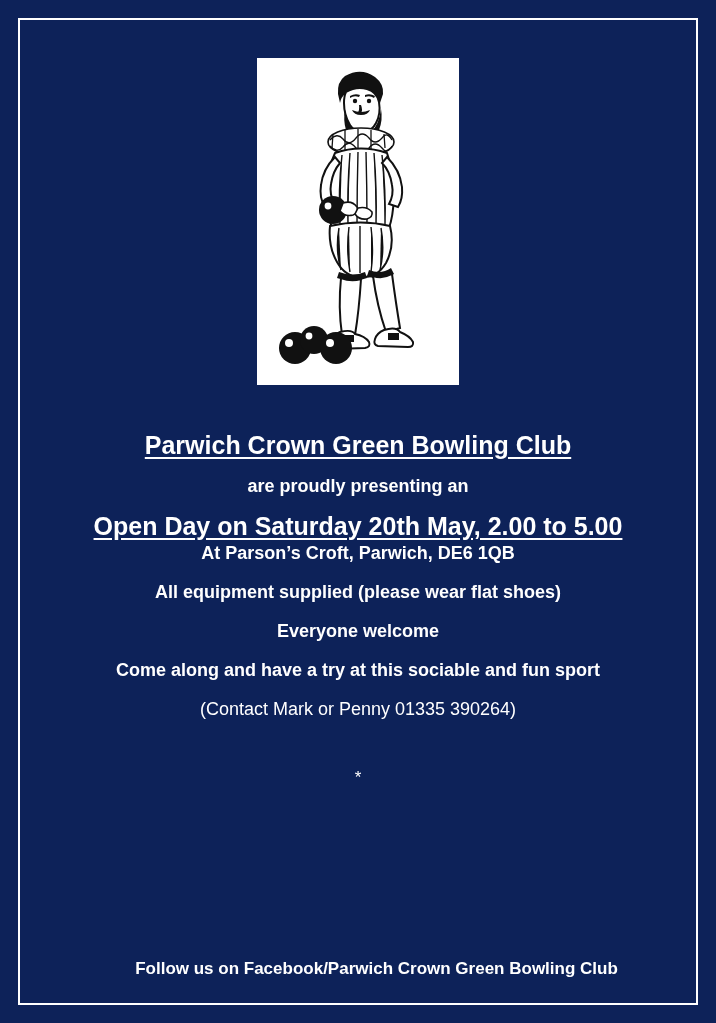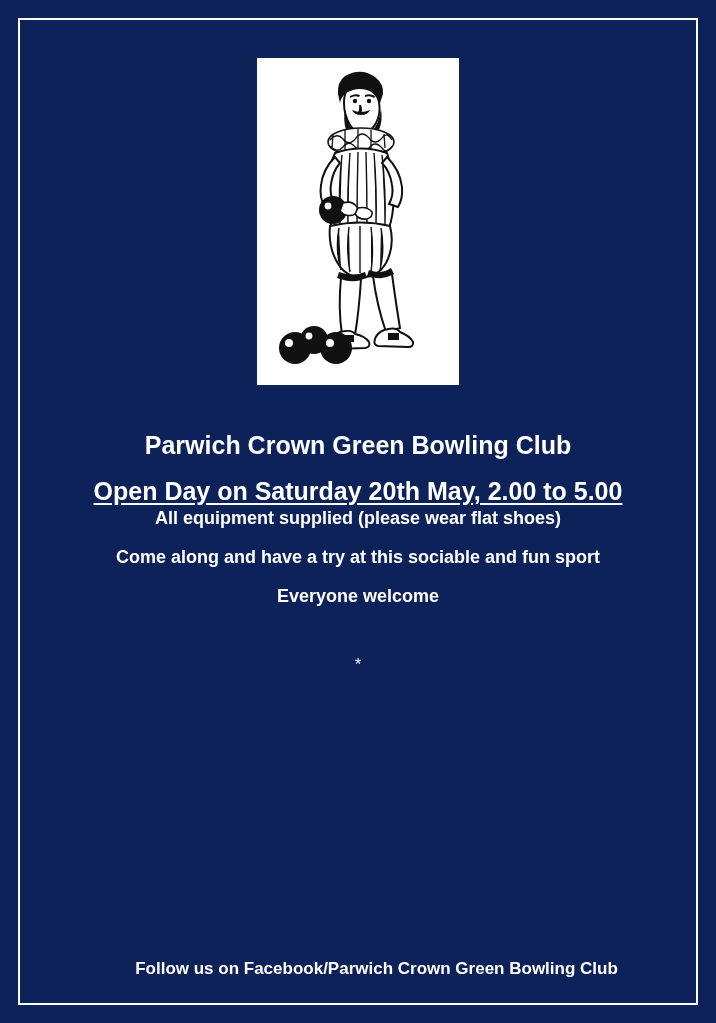--- a/index.html
+++ b/index.html
@@ -64,20 +64,21 @@
     color: #ffffff;
   }
   .line {
     line-height: 1.28;
     margin: 0 0 8px 0;
     padding: 0;
   }
   .club-name {
     font-size: 25px;
     font-weight: bold;
+    text-decoration: underline;
     text-underline-offset: 3px;
     margin-bottom: 14px;
   }
   .presenting {
     font-size: 18px;
     font-weight: bold;
     margin-bottom: 12px;
   }
   .open-day {
     font-size: 25px;
@@ -204,22 +205,25 @@
           <circle cx="57" cy="282" r="14" fill="#111111"></circle>
           <circle cx="52" cy="278" r="3.4" fill="#ffffff"></circle>
           <circle cx="79" cy="290" r="16" fill="#111111"></circle>
           <circle cx="73" cy="285" r="4" fill="#ffffff"></circle>
         </g>
       </svg>
     </div>
 
     <div class="text-block">
       <p class="line club-name">Parwich Crown Green Bowling Club</p>
+      <p class="line presenting">are proudly presenting an</p>
       <p class="line open-day">Open Day on Saturday 20th May, 2.00 to 5.00</p>
+      <p class="line detail">At Parson’s Croft, Parwich, DE6 1QB</p>
       <p class="line detail-wide">All equipment supplied (please wear flat shoes)</p>
+      <p class="line detail">Everyone welcome</p>
       <p class="line detail-wide">Come along and have a try at this sociable and fun sport</p>
-      <p class="line detail">Everyone welcome</p>
+      <p class="line contact">(Contact Mark or Penny 01335 390264)</p>
       <p class="line asterisk">*</p>
     </div>
 
     <div class="footer">Follow us on Facebook/Parwich Crown Green Bowling Club</div>
   </div>
 </div>
 
 </body></html>

